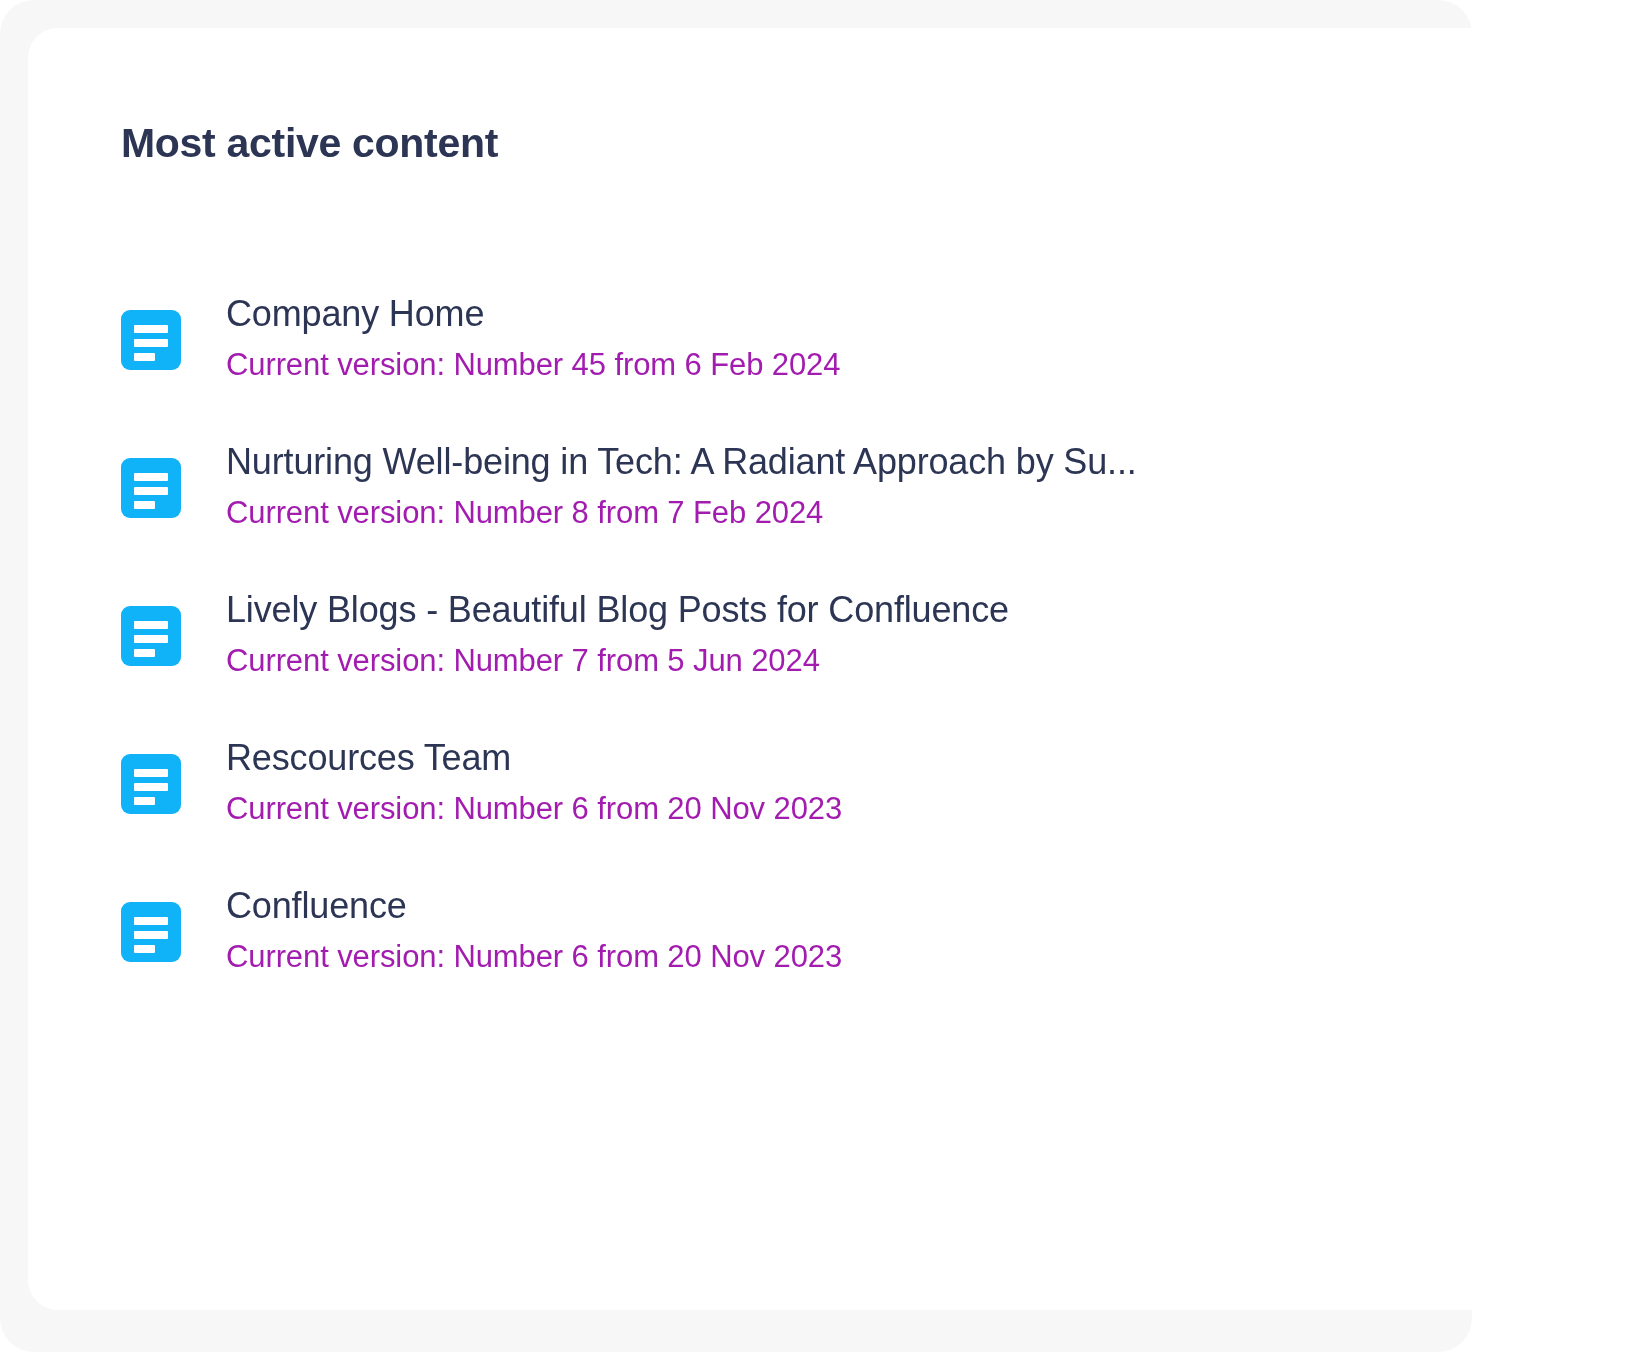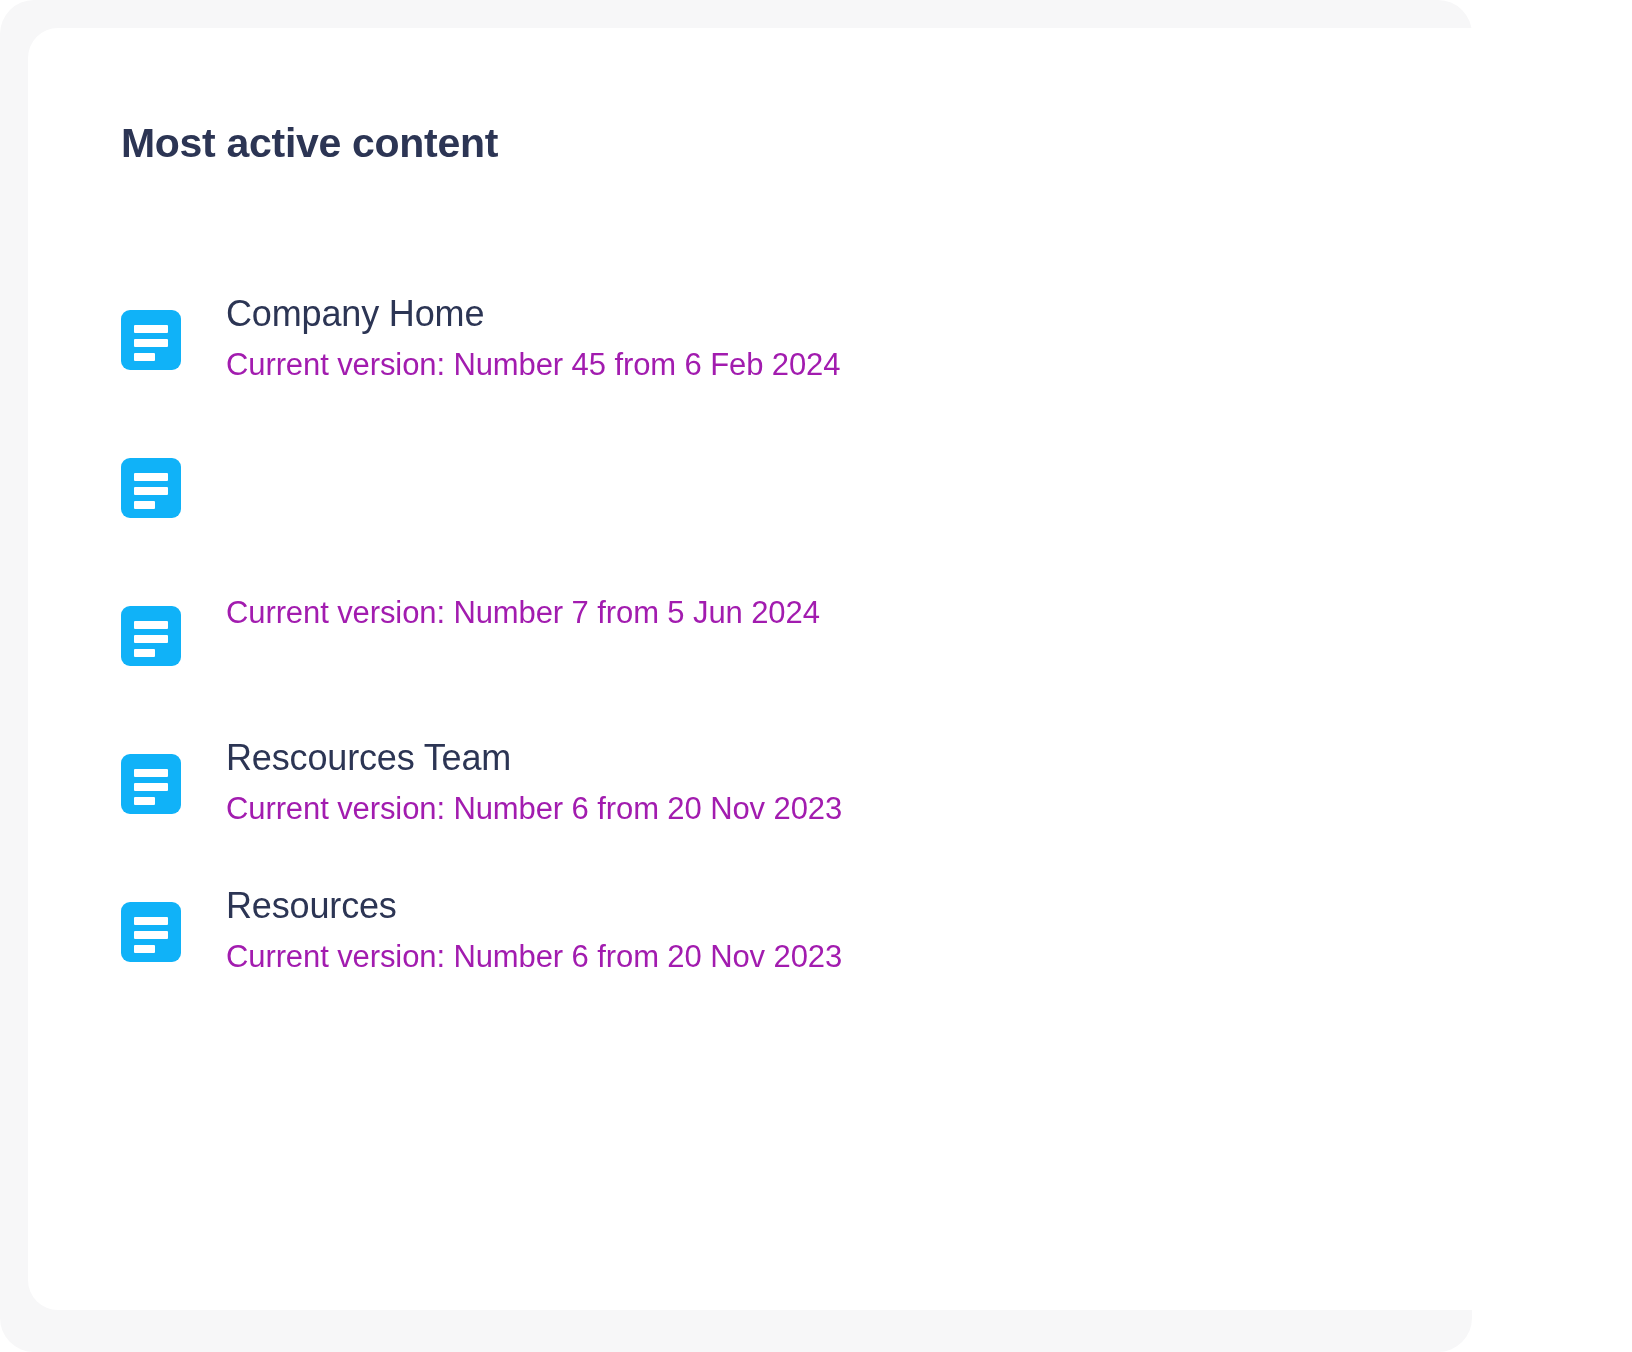--- a/index.html
+++ b/index.html
@@ -136,29 +136,34 @@
           <div class="item-subtitle">Current version: Number 45 from 6 Feb 2024</div>
         </div>
       </div>
 
       <div class="list-item">
         <div class="item-icon">
           <span class="bar b1"></span>
             <span class="bar b2"></span>
             <span class="bar b3"></span>
         </div>
+        <div class="item-text">
+          <div class="item-title">Nurturing Well-being in Tech: A Radiant Approach by Su...</div>
+          <div class="item-subtitle">Current version: Number 8 from 7 Feb 2024</div>
+        </div>
       </div>
 
       <div class="list-item">
         <div class="item-icon">
           <span class="bar b1"></span>
             <span class="bar b2"></span>
             <span class="bar b3"></span>
         </div>
         <div class="item-text">
+          <div class="item-title">Lively Blogs - Beautiful Blog Posts for Confluence</div>
           <div class="item-subtitle">Current version: Number 7 from 5 Jun 2024</div>
         </div>
       </div>
 
       <div class="list-item">
         <div class="item-icon">
           <span class="bar b1"></span>
             <span class="bar b2"></span>
             <span class="bar b3"></span>
         </div>
@@ -168,20 +173,20 @@
         </div>
       </div>
 
       <div class="list-item">
         <div class="item-icon">
           <span class="bar b1"></span>
             <span class="bar b2"></span>
             <span class="bar b3"></span>
         </div>
         <div class="item-text">
-          <div class="item-title">Resources</div>
+          <div class="item-title">Confluence</div>
           <div class="item-subtitle">Current version: Number 6 from 20 Nov 2023</div>
         </div>
       </div>
 
     </div>
   </div>
 </div>
 
 </body></html>

